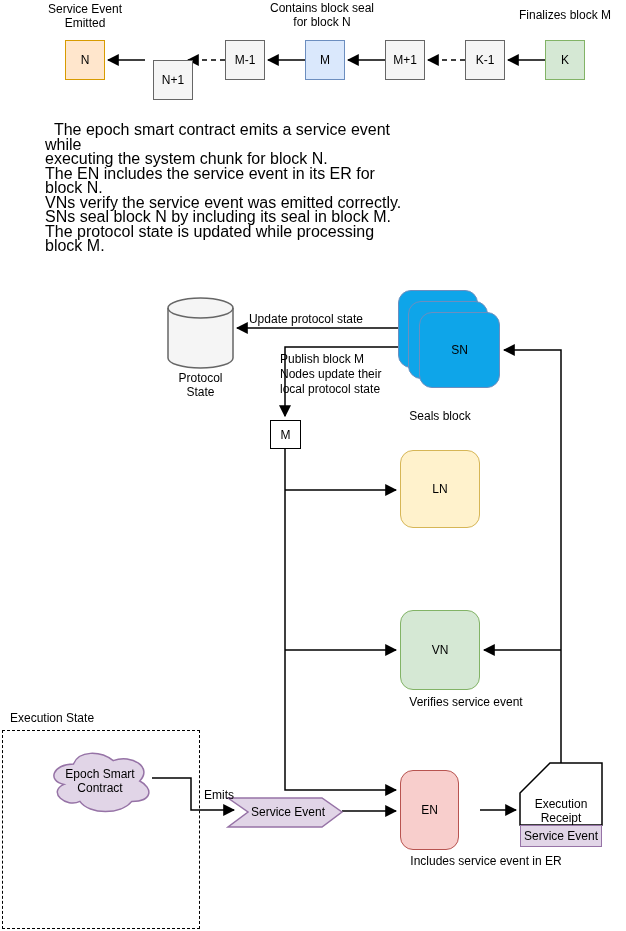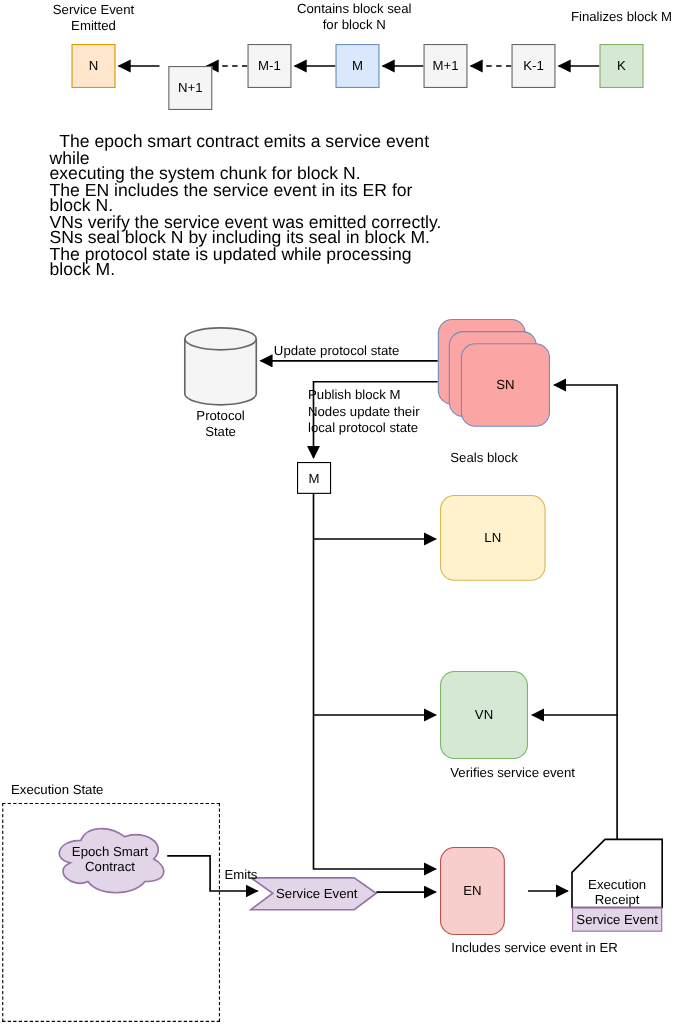--- a/index.html
+++ b/index.html
@@ -19,21 +19,21 @@
   .block.blue{background:#DAE8FC;border-color:#6C8EBF;}
   .block.green{background:#D5E8D4;border-color:#82B366;}
   .node{
     position:absolute;box-sizing:border-box;border-radius:13px;
     display:flex;align-items:center;justify-content:center;font-size:12px;
     border:1.5px solid;
   }
   .node.ln{background:#FFF2CC;border-color:#D6B656;}
   .node.vn{background:#D5E8D4;border-color:#82B366;}
   .node.en{background:#F8CECC;border-color:#B85450;}
-  .node.sn{background:#fca5a5;border-color:#6C8EBF;}
+  .node.sn{background:#0ea5e9;border-color:#6C8EBF;}
   .desc{
     position:absolute;left:45px;top:123px;width:370px;
     font-size:16px;line-height:14.5px;white-space:pre-wrap;
   }
   .mbox{
     position:absolute;left:270px;top:420px;width:31px;height:29px;
     box-sizing:border-box;border:1.5px solid #000;background:#fff;
     display:flex;align-items:center;justify-content:center;font-size:12px;
   }
   .dashedbox{
@@ -124,21 +124,21 @@
   <div class="node sn" style="left:419px;top:312px;width:81px;height:76px;">SN</div>
   <div class="abs lbl center" style="left:380px;top:394px;width:120px;margin-top:16px;">Seals block</div>
 
   <div class="abs lbl center" style="left:246px;top:313px;width:120px;">Update protocol state</div>
   <div class="abs lbl" style="left:280px;top:352px;width:120px;line-height:15px;">Publish block M
 Nodes update their
 local protocol state</div>
 
   <div class="mbox">M</div>
 
-  <div class="node ln" style="left:400px;top:450px;width:96px;height:78px;">LN</div>
+  <div class="node ln" style="left:400px;top:450px;width:80px;height:78px;">LN</div>
   <div class="node vn" style="left:400px;top:610px;width:80px;height:80px;">VN</div>
   <div class="abs lbl center" style="left:386px;top:696px;width:160px;">Verifies service event</div>
   <div class="node en" style="left:400px;top:770px;width:59px;height:80px;">EN</div>
   <div class="abs lbl center" style="left:386px;top:855px;width:200px;">Includes service event in ER</div>
 
   <div class="abs lbl" style="left:10px;top:712px;">Execution State</div>
   <div class="dashedbox"></div>
 
   <div class="abs lbl center" style="left:47px;top:768px;width:106px;">Epoch Smart
 Contract</div>

